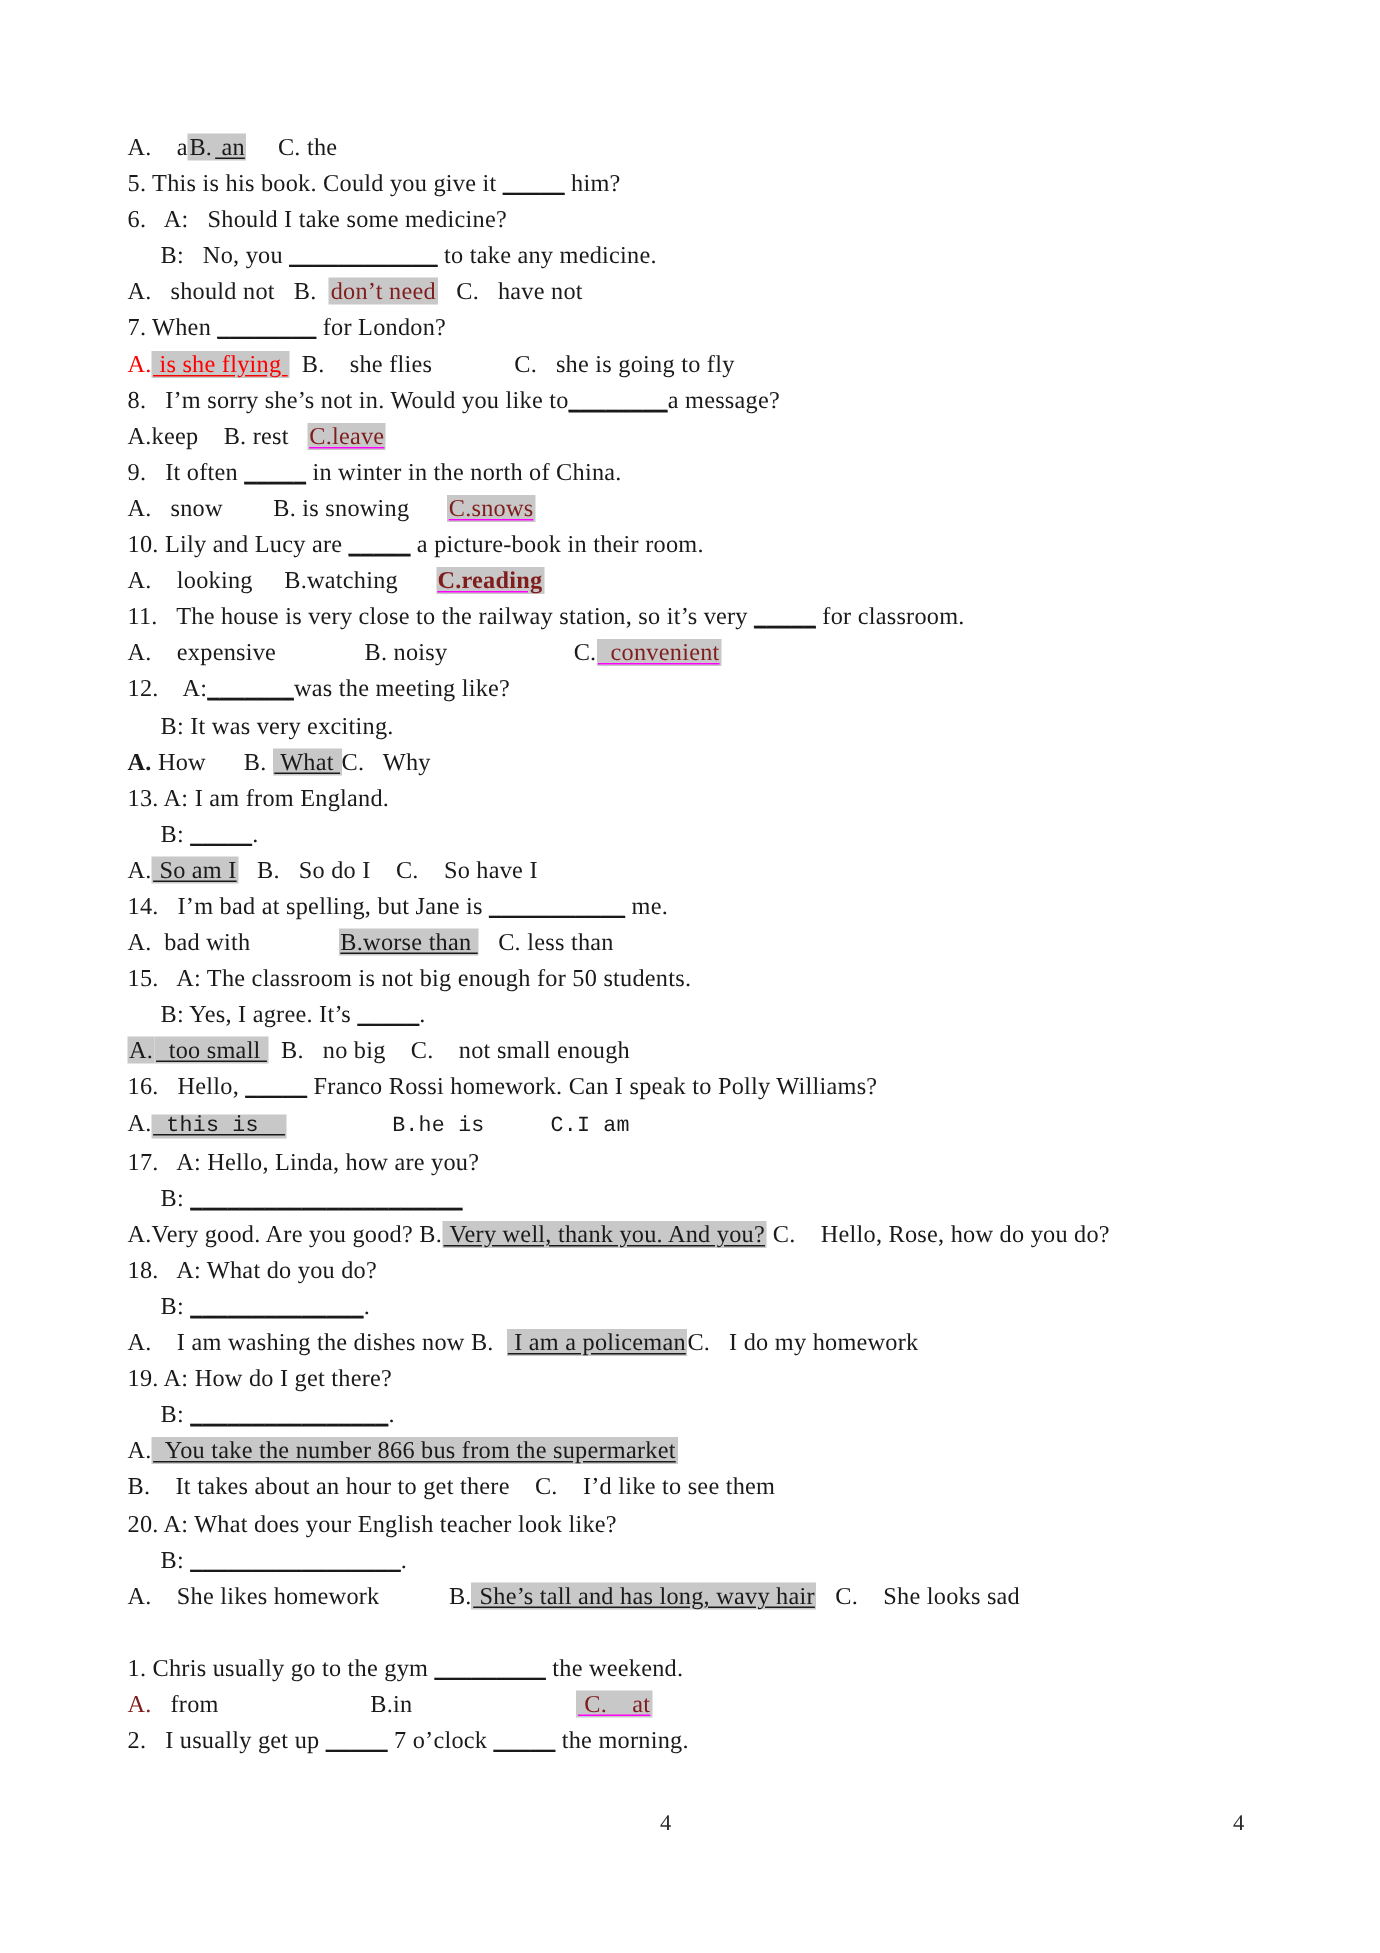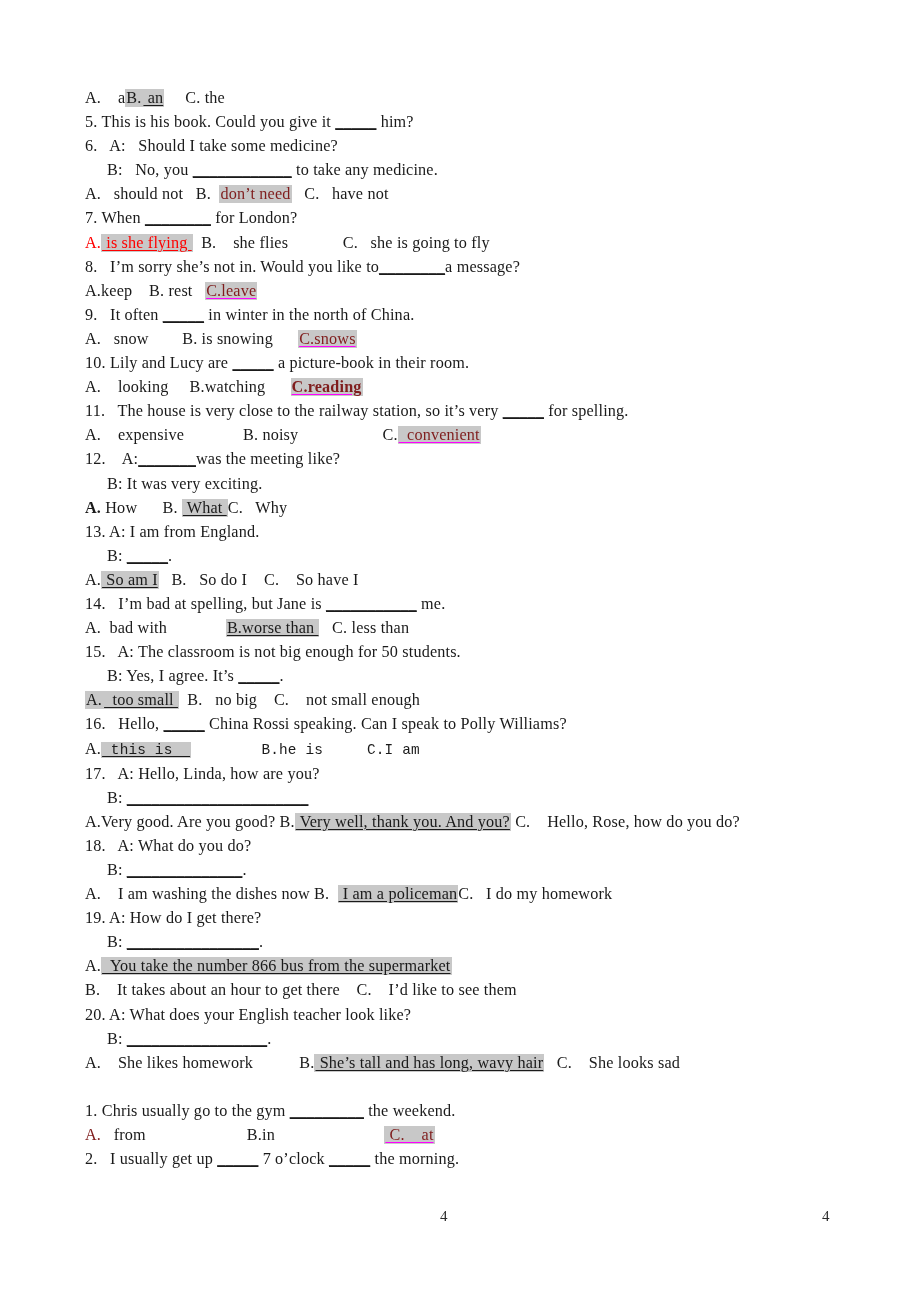--- a/index.html
+++ b/index.html
@@ -44,21 +44,21 @@
   .magenta { color: #7f1d1d; }
   .red { color: #ff0000; }
   .magenta.u { text-decoration-color: #ff00ff; }
   .red.u { text-decoration-color: #ff0000; }
   .mono {
     font-family: "Liberation Mono", "DejaVu Sans Mono", monospace;
     font-size: 14.4px;
     text-align: center;
   }
   
-  .blank { text-decoration: underline; text-underline-offset: 2px; }
+  .blank { text-decoration: underline; text-underline-offset: 2px; font-weight: bold; }
 
   .footer {
     position: absolute;
     left: 0;
     top: 1208px;
     width: 920px;
     height: 22px;
     font-size: 15px;
     color: #2b2b2b;
   }
@@ -100,21 +100,21 @@
     <div class="line"><span>A.keep    B. rest   </span><span class="hl magenta u">C.leave</span></div>
 
     <div class="line"><span>9.   It often </span><span class="blank">_____</span><span> in winter in the north of China.</span></div>
 
     <div class="line"><span>A.   snow        B. is snowing      </span><span class="hl magenta u">C.snows</span></div>
 
     <div class="line"><span>10. Lily and Lucy are </span><span class="blank">_____</span><span> a picture-book in their room.</span></div>
 
     <div class="line"><span>A.    looking     B.watching      </span><span class="hl magenta u b">C.reading</span></div>
 
-    <div class="line"><span>11.   The house is very close to the railway station, so it’s very </span><span class="blank">_____</span><span> for spelling.</span></div>
+    <div class="line"><span>11.   The house is very close to the railway station, so it’s very </span><span class="blank">_____</span><span> for classroom.</span></div>
 
     <div class="line"><span>A.    expensive              B. noisy                    C.</span><span class="hl magenta u">  convenient</span></div>
 
     <div class="line"><span>12.    A:</span><span class="blank">_______</span><span>was the meeting like?</span></div>
 
     <div class="line indent1">B: It was very exciting.</div>
 
     <div class="line"><span class="b">A.</span><span> How      B. </span><span class="hl u"> What </span><span>C.   Why</span></div>
 
     <div class="line">13. A: I am from England.</div>
@@ -126,21 +126,21 @@
     <div class="line"><span>14.   I’m bad at spelling, but Jane is </span><span class="blank">___________</span><span> me.</span></div>
 
     <div class="line"><span>A.  bad with              </span><span class="hl u">B.worse than </span><span>   C. less than</span></div>
 
     <div class="line">15.   A: The classroom is not big enough for 50 students.</div>
 
     <div class="line indent1"><span>B: Yes, I agree. It’s </span><span class="blank">_____</span><span>.</span></div>
 
     <div class="line"><span class="hl">A.</span><span class="hl u">  too small </span><span>  B.   no big    C.    not small enough</span></div>
 
-    <div class="line"><span>16.   Hello, </span><span class="blank">_____</span><span> China Rossi speaking. Can I speak to Polly Williams?</span></div>
+    <div class="line"><span>16.   Hello, </span><span class="blank">_____</span><span> Franco Rossi homework. Can I speak to Polly Williams?</span></div>
 
     <div class="line"><span>A.</span><span class="hl u mono"> this is  </span><span class="mono">        B.he is     C.I am</span></div>
 
     <div class="line">17.   A: Hello, Linda, how are you?</div>
 
     <div class="line indent1"><span>B: </span><span class="blank">______________________</span></div>
 
     <div class="line"><span>A.Very good. Are you good? B.</span><span class="hl u"> Very well, thank you. And you?</span><span> C.    Hello, Rose, how do you do?</span></div>
 
     <div class="line">18.   A: What do you do?</div>

